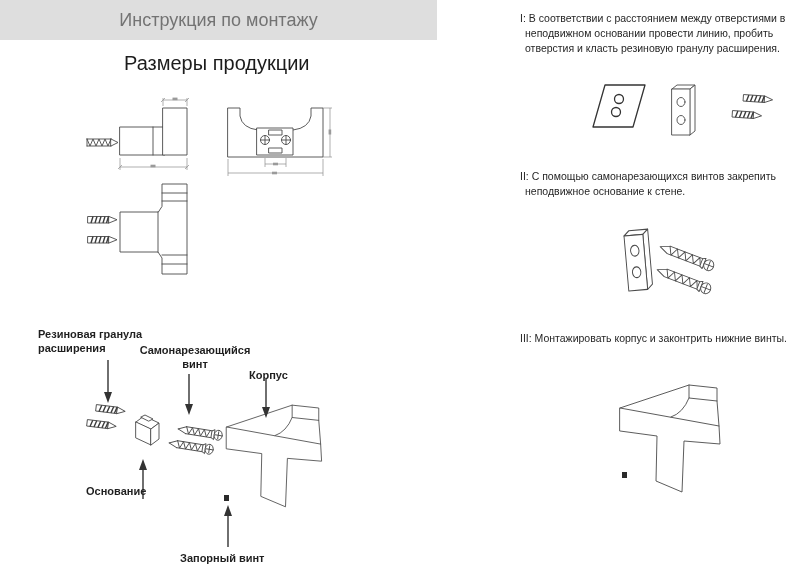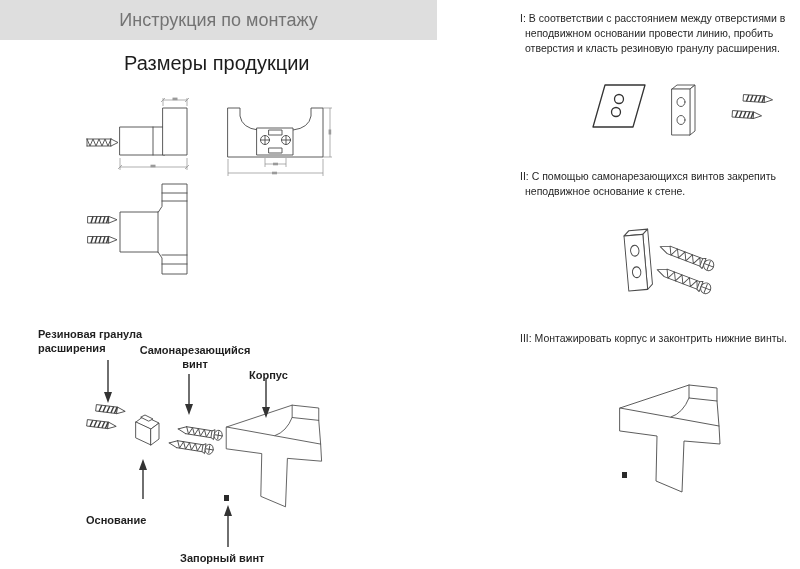--- a/index.html
+++ b/index.html
@@ -153,21 +153,21 @@
   <div class="abs part-label" style="left:249px;top:368px">Корпус</div>
   <svg class="abs" style="left:259px;top:379px" width="14" height="40">
     <line class="arr-line" x1="7" y1="0" x2="7" y2="29"></line>
       <polygon class="arr-head" points="3,28 11,28 7,39"></polygon>
   </svg>
 
   <svg class="abs" style="left:136px;top:459px" width="14" height="40">
     <line class="arr-line" x1="7" y1="40" x2="7" y2="10"></line>
       <polygon class="arr-head" points="3,11 11,11 7,0"></polygon>
   </svg>
-  <div class="abs part-label" style="left:86px;top:513px">Основание</div>
+  <div class="abs part-label" style="left:86px;top:484px">Основание</div>
 
   <svg class="abs" style="left:221px;top:505px" width="14" height="42">
     <line class="arr-line" x1="7" y1="42" x2="7" y2="10"></line>
       <polygon class="arr-head" points="3,11 11,11 7,0"></polygon>
   </svg>
   <div class="abs part-label" style="left:180px;top:551px">Запорный винт</div>
 
   <div id="step1" class="abs step-text">I: В соответствии с расстоянием между отверстиями в неподвижном основании провести линию, пробить отверстия и класть резиновую гранулу расширения.</div>
   <svg class="abs" style="left:562px;top:80px" width="220" height="85" viewBox="0 0 220 85">
     <path class="bold-ln" d="M31,47 L43,5 L83,5 L71,47 Z"></path>

